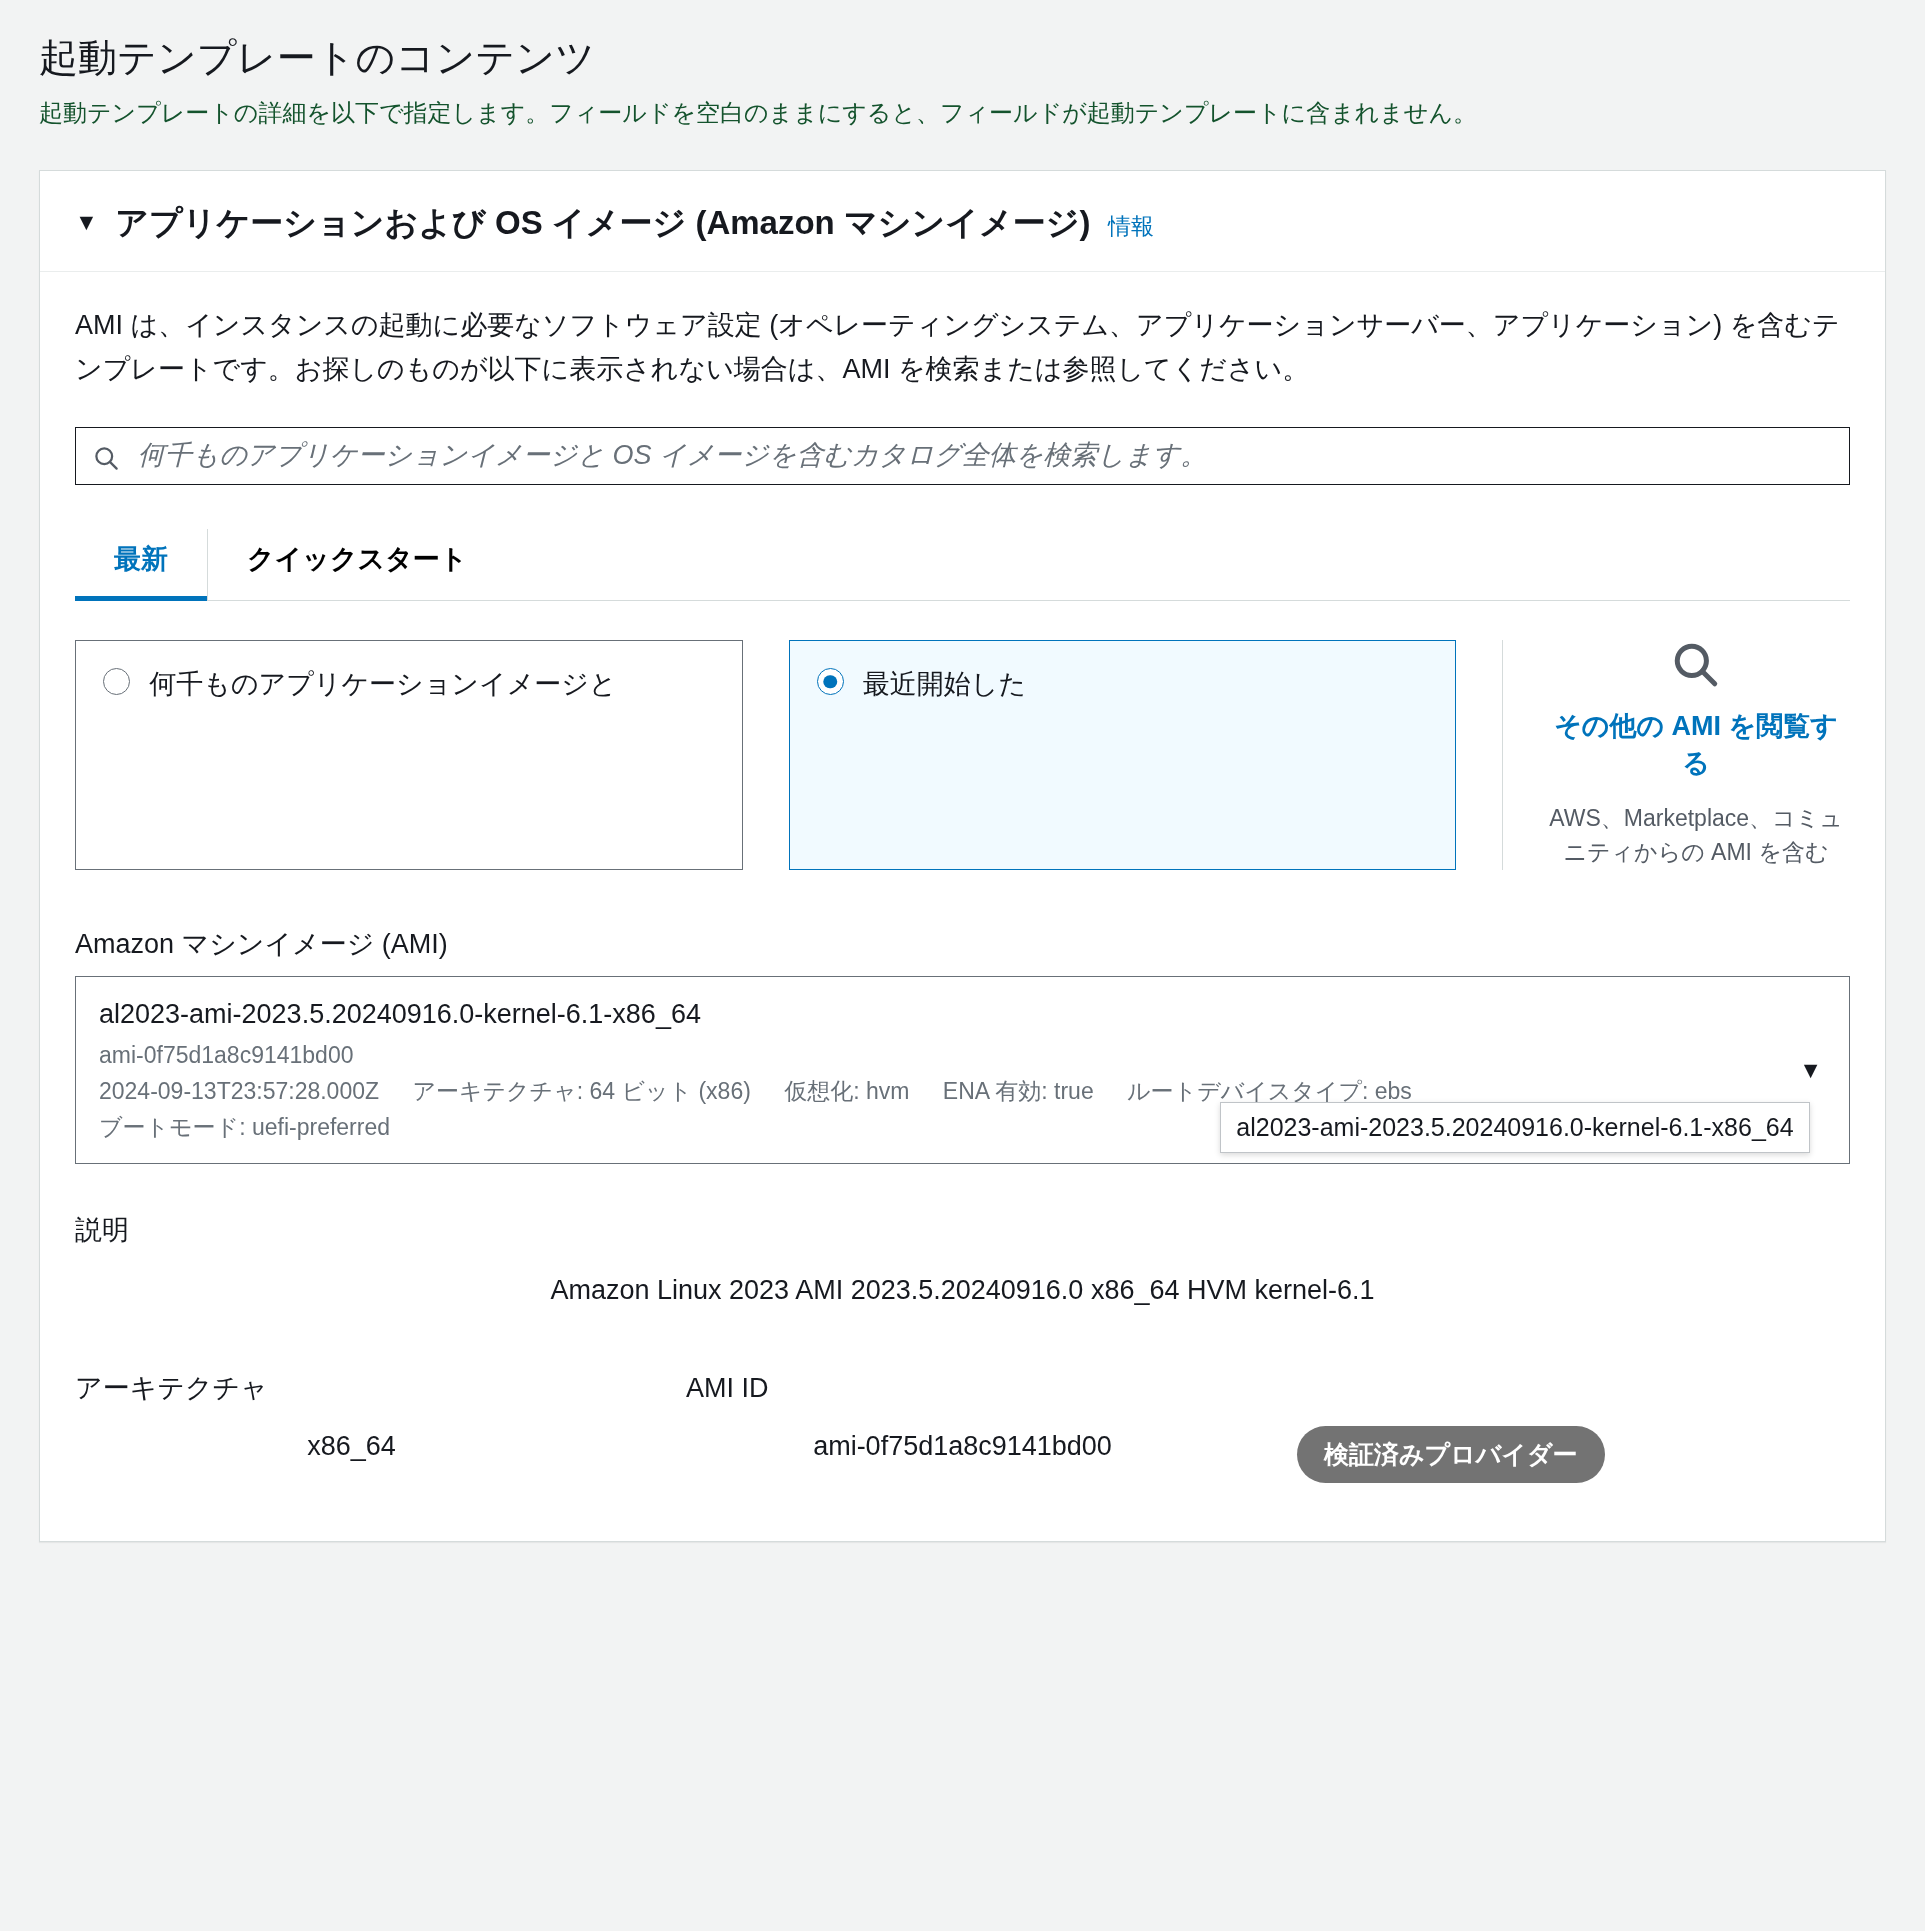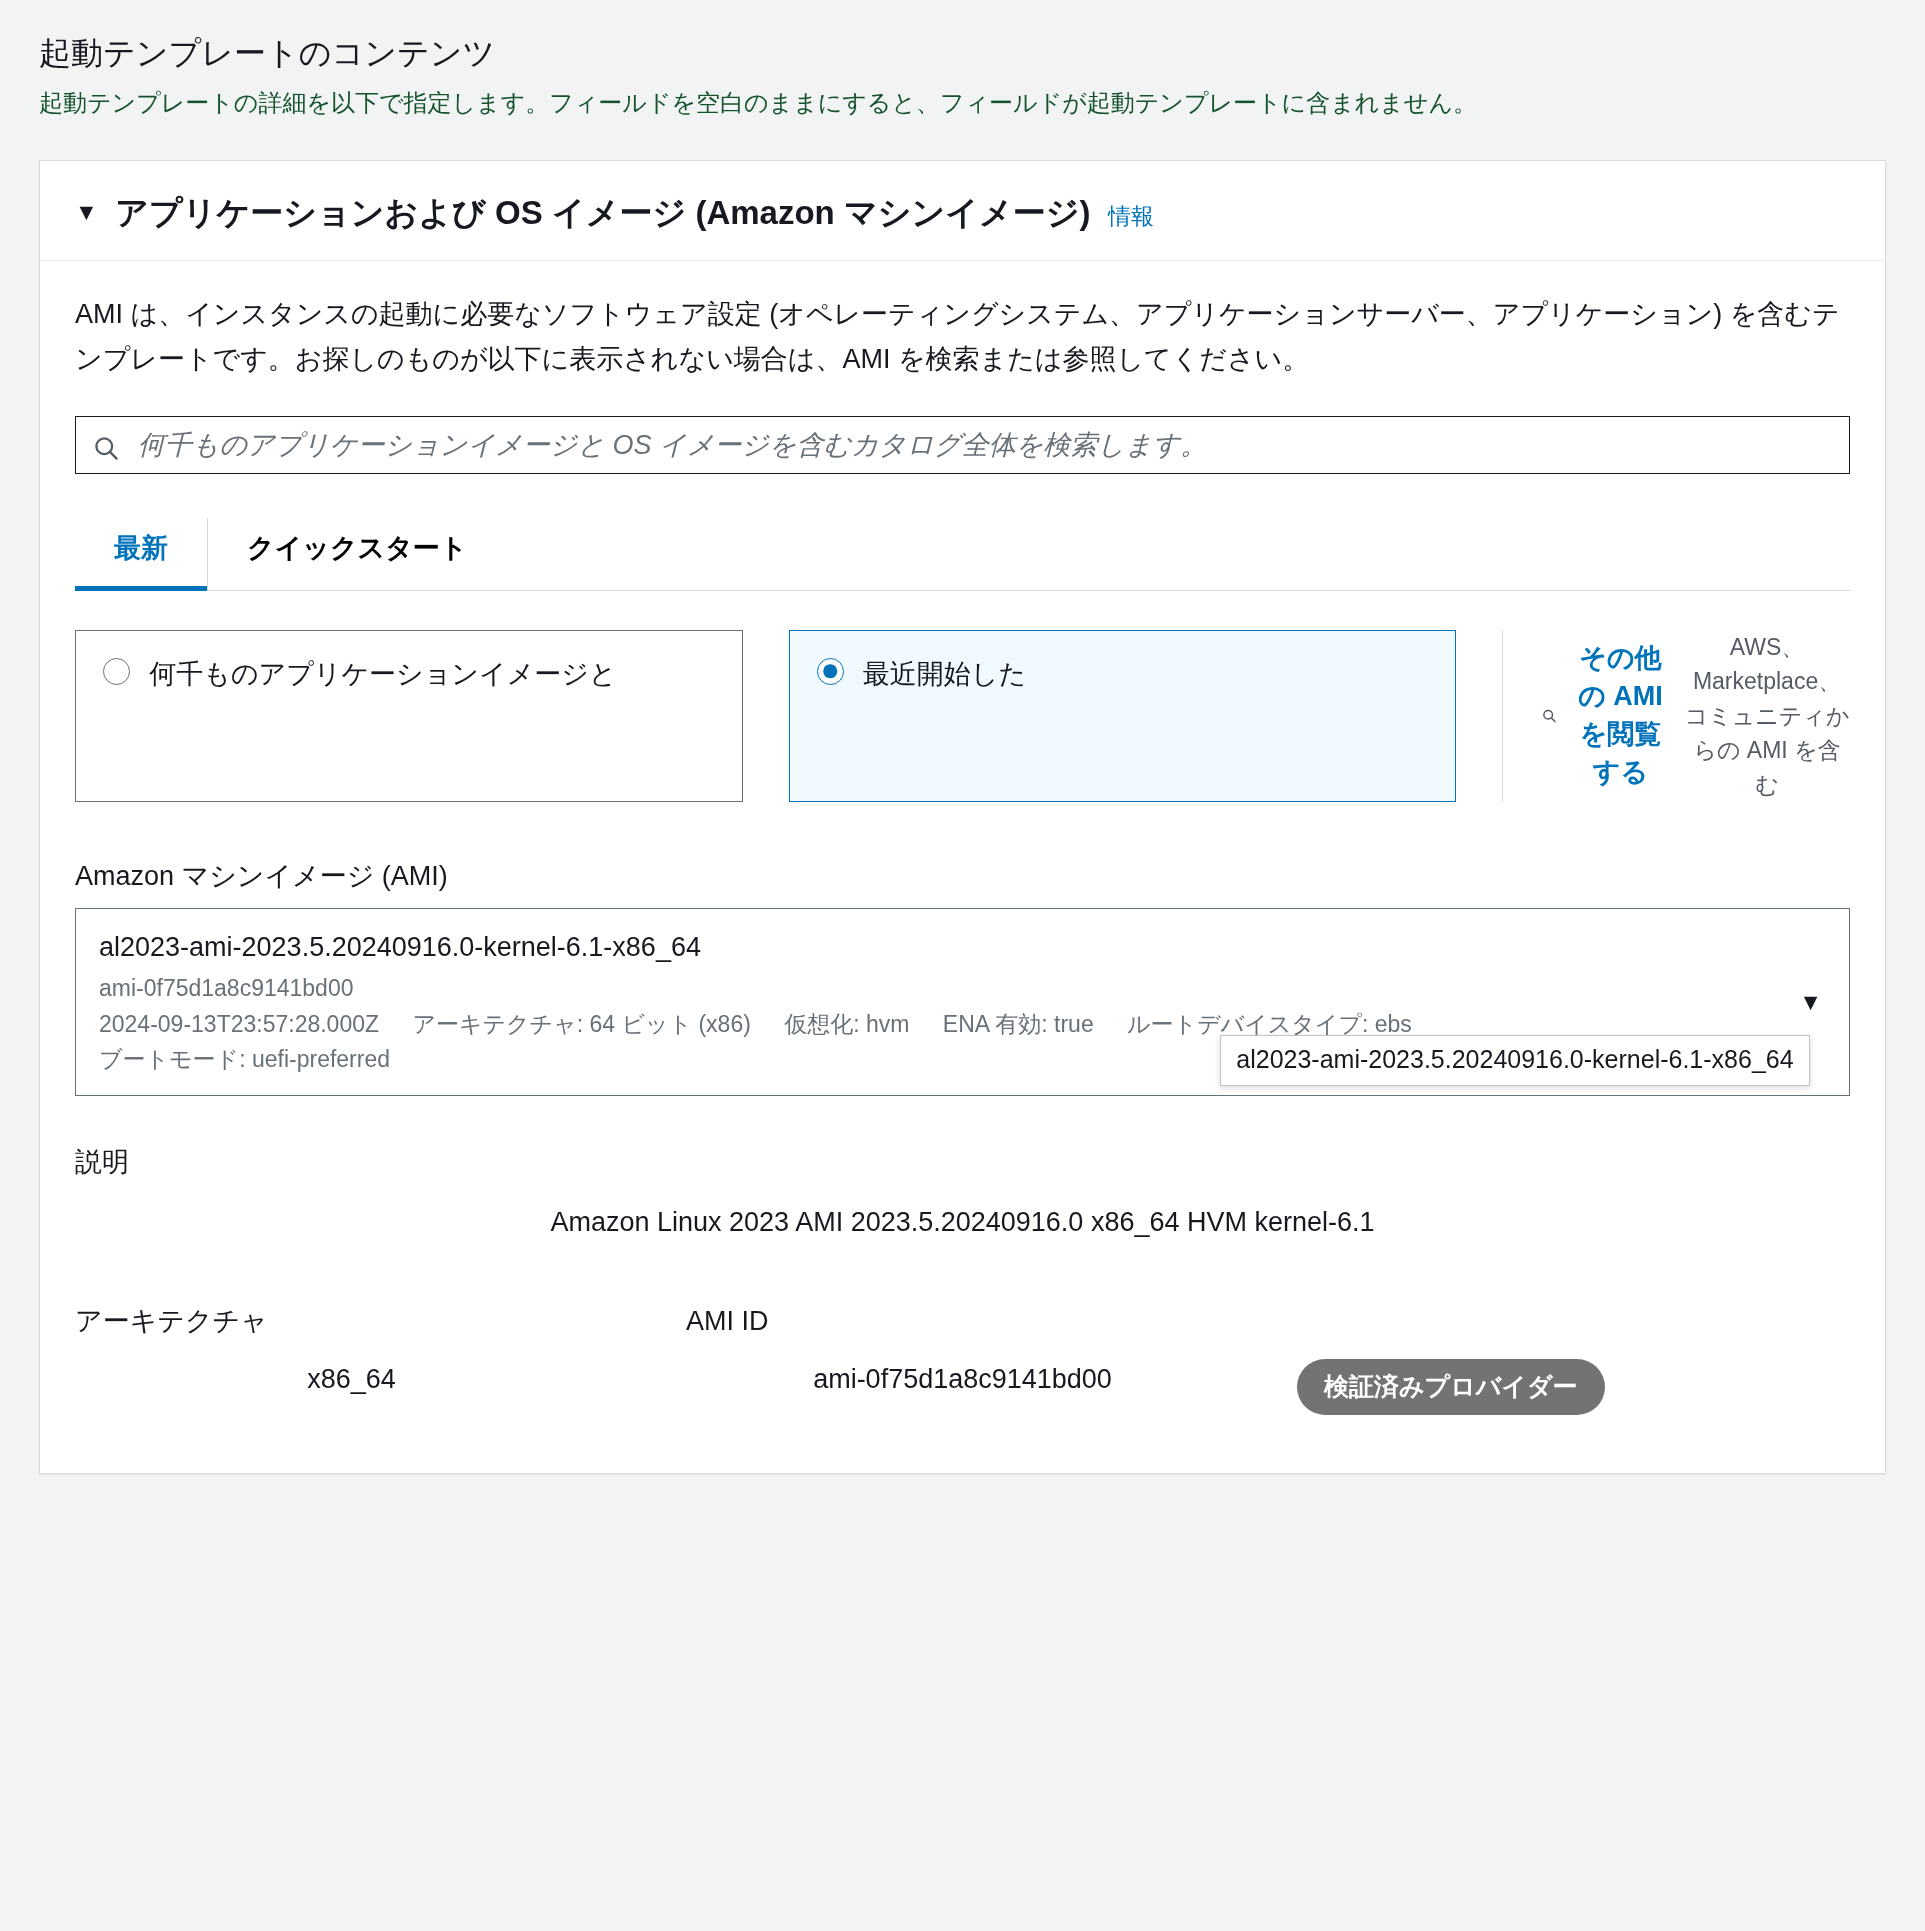--- a/index.html
+++ b/index.html
@@ -7,21 +7,21 @@
   body {
     font-family: "Amazon Ember", "Helvetica Neue", "Hiragino Kaku Gothic ProN", "Hiragino Sans", Meiryo, Arial, sans-serif;
     background: #f2f3f3;
     color: #16191f;
     font-size: 25px;
     line-height: 1.5;
     padding: 29px 39px;
   }
 
   .page-header h1 {
-    font-size: 32px;
+    font-size: 39px;
     font-weight: 400;
     margin: 0 0 7.7px 0;
     color: #16191f;
   }
   .page-header p {
     font-size: 24px;
     color: #14532d;
     margin: 0 0 39px 0;
   }
 
@@ -161,20 +161,21 @@
     transform: translate(-50%, -50%);
   }
   .radio-label { font-size: 27px; color: #16191f; }
 
   .browse-col {
     flex: 0 0 348px;
     border-left: 1px solid #d5dbdb;
     padding-left: 39px;
     text-align: center;
     display: flex;
+    flex-direction: column;
     align-items: center;
     justify-content: center;
     gap: 17.4px;
   }
   .browse-link {
     color: #0073bb;
     font-weight: 700;
     font-size: 27px;
     cursor: pointer;
     line-height: 1.4;

